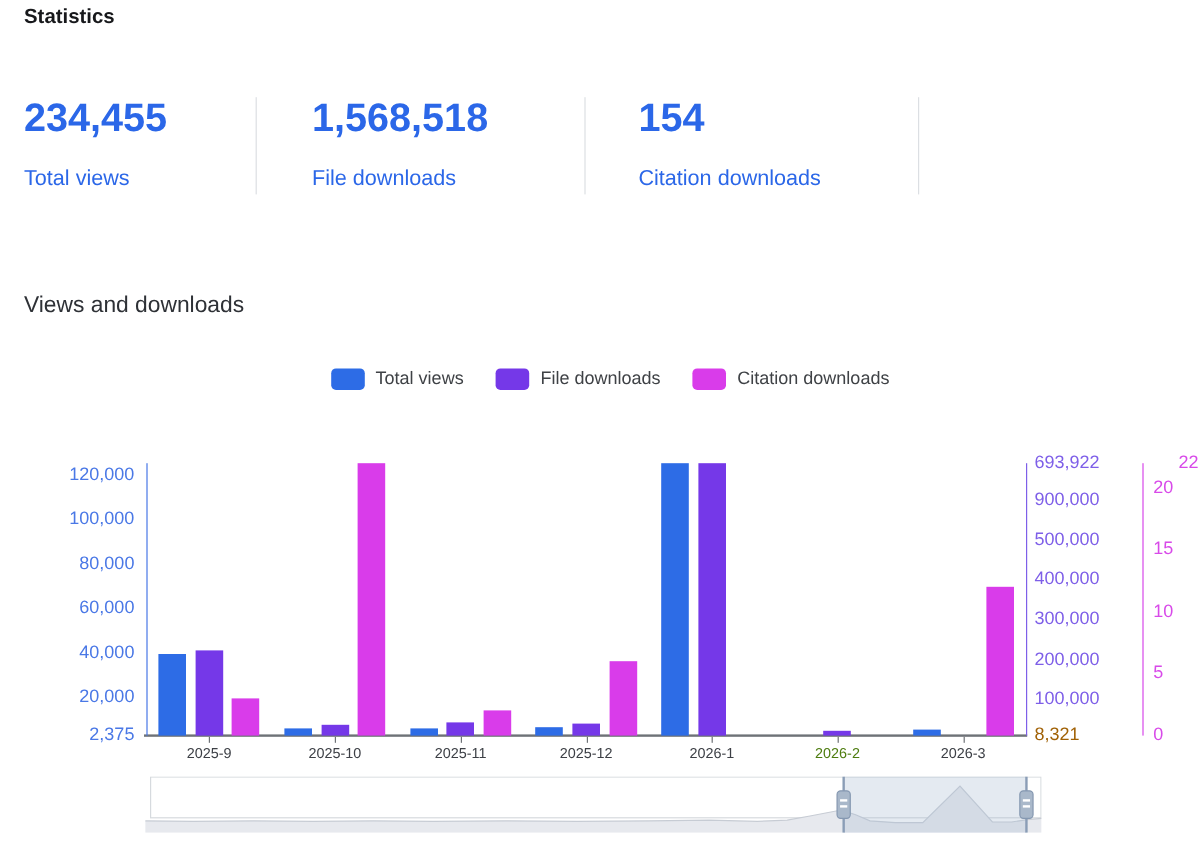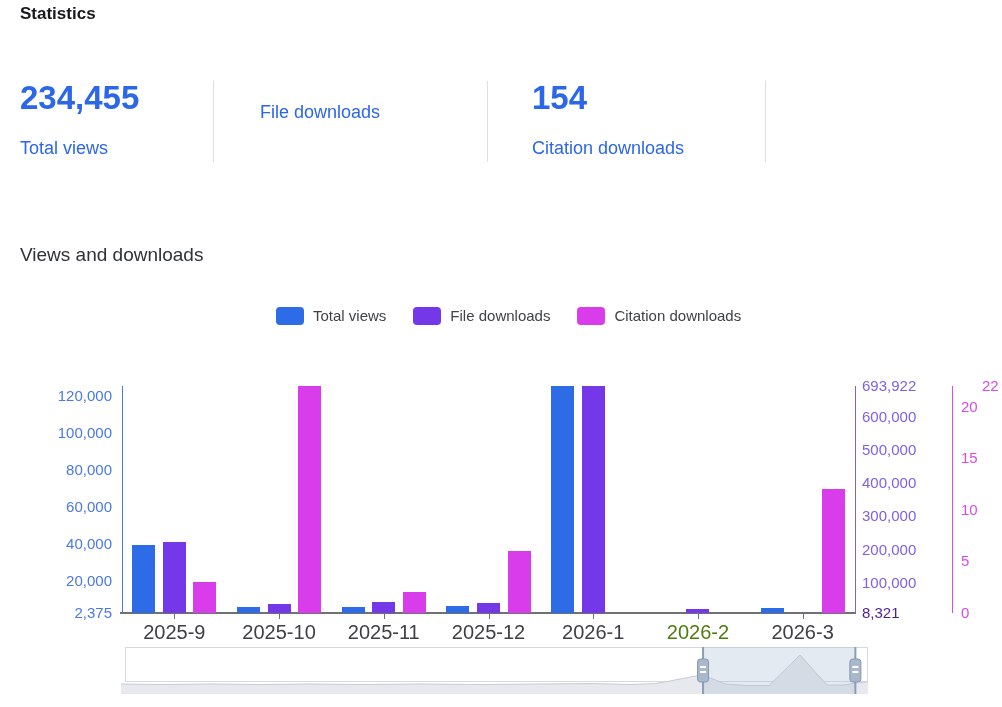--- a/index.html
+++ b/index.html
@@ -18,41 +18,42 @@
 
   .legend { position:absolute; left:276px; top:307px; display:flex; gap:27px; }
   .legend-item { display:flex; align-items:center; cursor:pointer; }
   .legend-swatch { width:28px; height:18px; border-radius:4px; margin-right:9px; }
   .legend-label { font-size:15px; color:#3f4246; line-height:18px; }
 
   .chart-layer { position:absolute; left:0; top:0; width:1002px; height:707px; }
   .axis-line-y { position:absolute; top:386px; width:1px; height:227px; }
   .x-axis-line { position:absolute; left:120px; top:612px; width:736px; height:2px; background:#6e7277; }
   .x-tick { position:absolute; top:614px; width:1px; height:5px; background:#6e7277; }
-  .x-label { position:absolute; top:621px; width:90px; text-align:center; font-size:20px; color:#3d4046; }
+  .x-label { position:absolute; top:621px; width:90px; text-align:center; font-size:12px; color:#3d4046; }
   .y-label { position:absolute; height:18px; line-height:18px; font-size:15px; }
   .y-label.left { left:0; width:112px; text-align:right; }
   .bar { position:absolute; width:23px; }
 
   .slider-svg { position:absolute; left:121px; top:647px; }
 </style>
 </head>
 <body>
 
 <div class="page">
 
   <h1 class="page-title">Statistics</h1>
 
   <div>
     <div class="stat" style="left:20px">
       <div class="stat-value">234,455</div>
       <div class="stat-label">Total views</div>
     </div>
     <div class="stat-divider" style="left:213px"></div>
     <div class="stat" style="left:260px">
+      <div class="stat-value">1,568,518</div>
       <div class="stat-label">File downloads</div>
     </div>
     <div class="stat-divider" style="left:487px"></div>
     <div class="stat" style="left:532px">
       <div class="stat-value">154</div>
       <div class="stat-label">Citation downloads</div>
     </div>
     <div class="stat-divider" style="left:765px"></div>
   </div>
 
@@ -78,27 +79,27 @@
   <div class="axis-line-y" style="left: 122px; background: rgb(74, 120, 230);"></div>
       <div class="axis-line-y" style="left: 855px; background: rgb(126, 95, 232);"></div>
       <div class="axis-line-y" style="left: 952px; background: rgb(216, 74, 233);"></div>
       <div class="y-label left" style="top: 604px; color: rgb(74, 120, 230);">2,375</div>
       <div class="y-label left" style="top: 571.506px; color: rgb(74, 120, 230);">20,000</div>
       <div class="y-label left" style="top: 534.632px; color: rgb(74, 120, 230);">40,000</div>
       <div class="y-label left" style="top: 497.759px; color: rgb(74, 120, 230);">60,000</div>
       <div class="y-label left" style="top: 460.886px; color: rgb(74, 120, 230);">80,000</div>
       <div class="y-label left" style="top: 424.013px; color: rgb(74, 120, 230);">100,000</div>
       <div class="y-label left" style="top: 387.14px; color: rgb(74, 120, 230);">120,000</div>
-      <div class="y-label" style="top: 604px; color: #4c1d95; left: 862px;">8,321</div>
+      <div class="y-label" style="top: 604px; color: #a16207; left: 862px;">8,321</div>
       <div class="y-label" style="top: 573.645px; color: rgb(126, 95, 232); left: 862px;">100,000</div>
       <div class="y-label" style="top: 540.536px; color: rgb(126, 95, 232); left: 862px;">200,000</div>
       <div class="y-label" style="top: 507.426px; color: rgb(126, 95, 232); left: 862px;">300,000</div>
       <div class="y-label" style="top: 474.317px; color: rgb(126, 95, 232); left: 862px; text-align: right;">400,000</div>
       <div class="y-label" style="top: 441.207px; color: rgb(126, 95, 232); left: 862px;">500,000</div>
-      <div class="y-label" style="top: 408.097px; color: rgb(126, 95, 232); left: 862px;">600,000</div>
+      <div class="y-label" style="top: 408.097px; color: rgb(126, 95, 232); left: 862px;">900,000</div>
       <div class="y-label" style="top: 377px; color: rgb(126, 95, 232); left: 862px;">693,922</div>
       <div class="y-label" style="top: 604px; color: rgb(216, 74, 233); left: 961px;">0</div>
       <div class="y-label" style="top: 552.409px; color: rgb(216, 74, 233); left: 961px;">5</div>
       <div class="y-label" style="top: 500.818px; color: rgb(216, 74, 233); left: 961px;">10</div>
       <div class="y-label" style="top: 449.227px; color: rgb(216, 74, 233); left: 961px;">15</div>
       <div class="y-label" style="top: 397.636px; color: rgb(216, 74, 233); left: 961px;">20</div>
       <div class="y-label" style="top: 377px; color: rgb(216, 74, 233); left: 961px; margin-left: 21px;">22</div>
       <div class="x-tick" style="left: 174.357px;"></div>
       <div class="x-label" style="left: 129.357px; color: rgb(61, 64, 70);">2025-9</div>
       <div class="x-tick" style="left: 279.071px;"></div>

